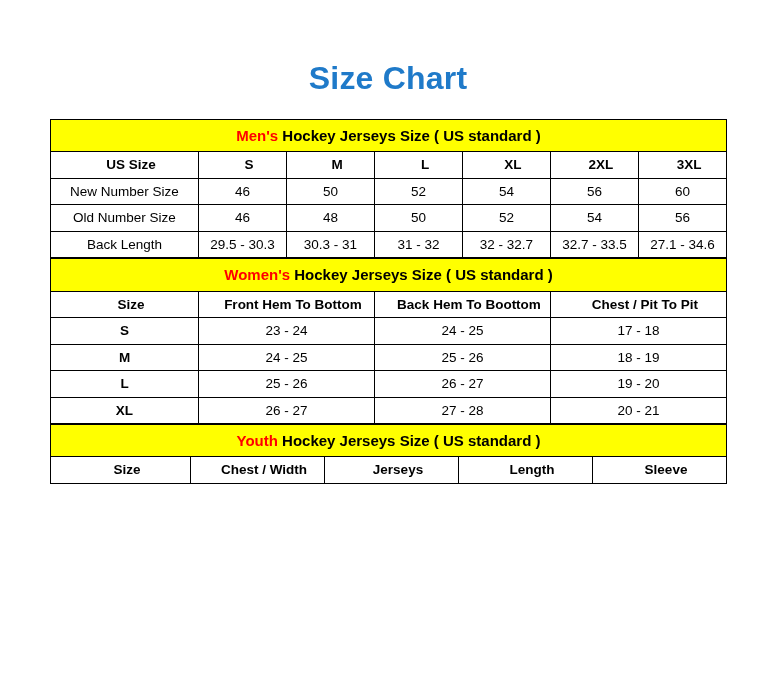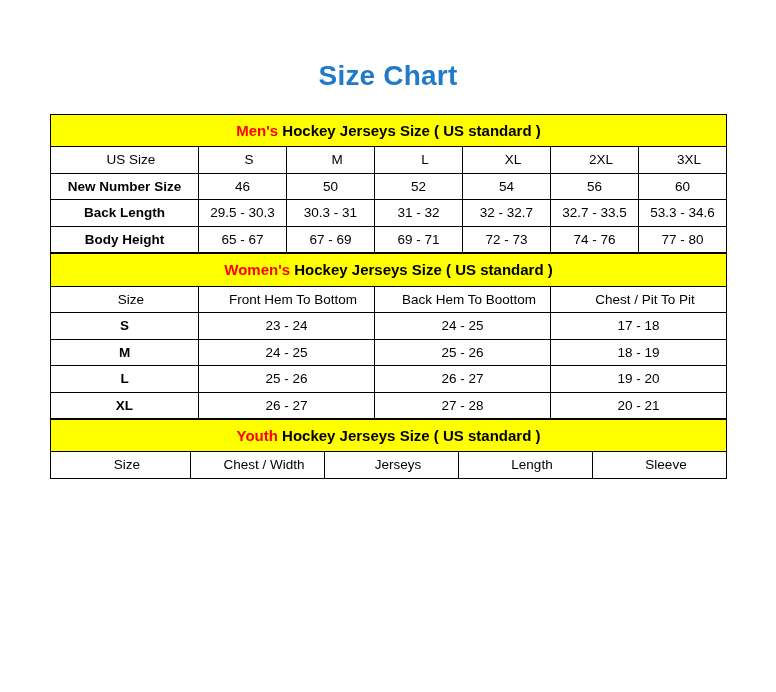--- a/index.html
+++ b/index.html
@@ -16,21 +16,21 @@
   }
   .page {
     width: 776px;
     height: 692px;
     position: relative;
     box-sizing: border-box;
   }
   .title {
     text-align: center;
     color: #1f7ac9;
-    font-size: 28px;
+    font-size: 32px;
     font-weight: bold;
     padding-top: 60px;
     padding-bottom: 22px;
     letter-spacing: 0.2px;
   }
   .tables {
     width: 676px;
     margin: 0 auto;
   }
   table {
@@ -52,25 +52,25 @@
     font-weight: bold;
     font-size: 15px;
     padding: 7px 2px;
     color: #000000;
   }
   .section-header .accent {
     color: #ff0000;
     margin-top: 48px;
   }
   .col-head td {
+    font-weight: bold;
+    padding-left: 15px;
+  }
+  .rowlabel {
     font-weight: normal;
-    padding-left: 15px;
-  }
-  .rowlabel {
-    font-weight: bold;
     text-align: center;
   }
   .rowlabel-bold {
     font-weight: bold;
   }
 </style>
 </head>
 <body>
 
 <div class="page">
@@ -105,36 +105,36 @@
         <tr>
           <td class="rowlabel">New Number Size</td>
           <td>46</td>
           <td>50</td>
           <td>52</td>
           <td>54</td>
           <td>56</td>
           <td>60</td>
         </tr>
         <tr>
+          <td class="rowlabel">Old Number Size</td>
+          <td>46</td>
+          <td>48</td>
+          <td>50</td>
+          <td>52</td>
+          <td>54</td>
+          <td>56</td>
+        </tr>
+        <tr>
           <td class="rowlabel">Back Length</td>
           <td>29.5 - 30.3</td>
           <td>30.3 - 31</td>
           <td>31 - 32</td>
           <td>32 - 32.7</td>
           <td>32.7 - 33.5</td>
-          <td>53.3 - 34.6</td>
-        </tr>
-        <tr>
-          <td class="rowlabel">Body Height</td>
-          <td>65 - 67</td>
-          <td>67 - 69</td>
-          <td>69 - 71</td>
-          <td>72 - 73</td>
-          <td>74 - 76</td>
-          <td>77 - 80</td>
+          <td>27.1 - 34.6</td>
         </tr>
       </tbody>
     </table>
 
     <table>
       <colgroup>
         <col style="width:148px">
         <col style="width:176px">
         <col style="width:176px">
         <col style="width:176px">

